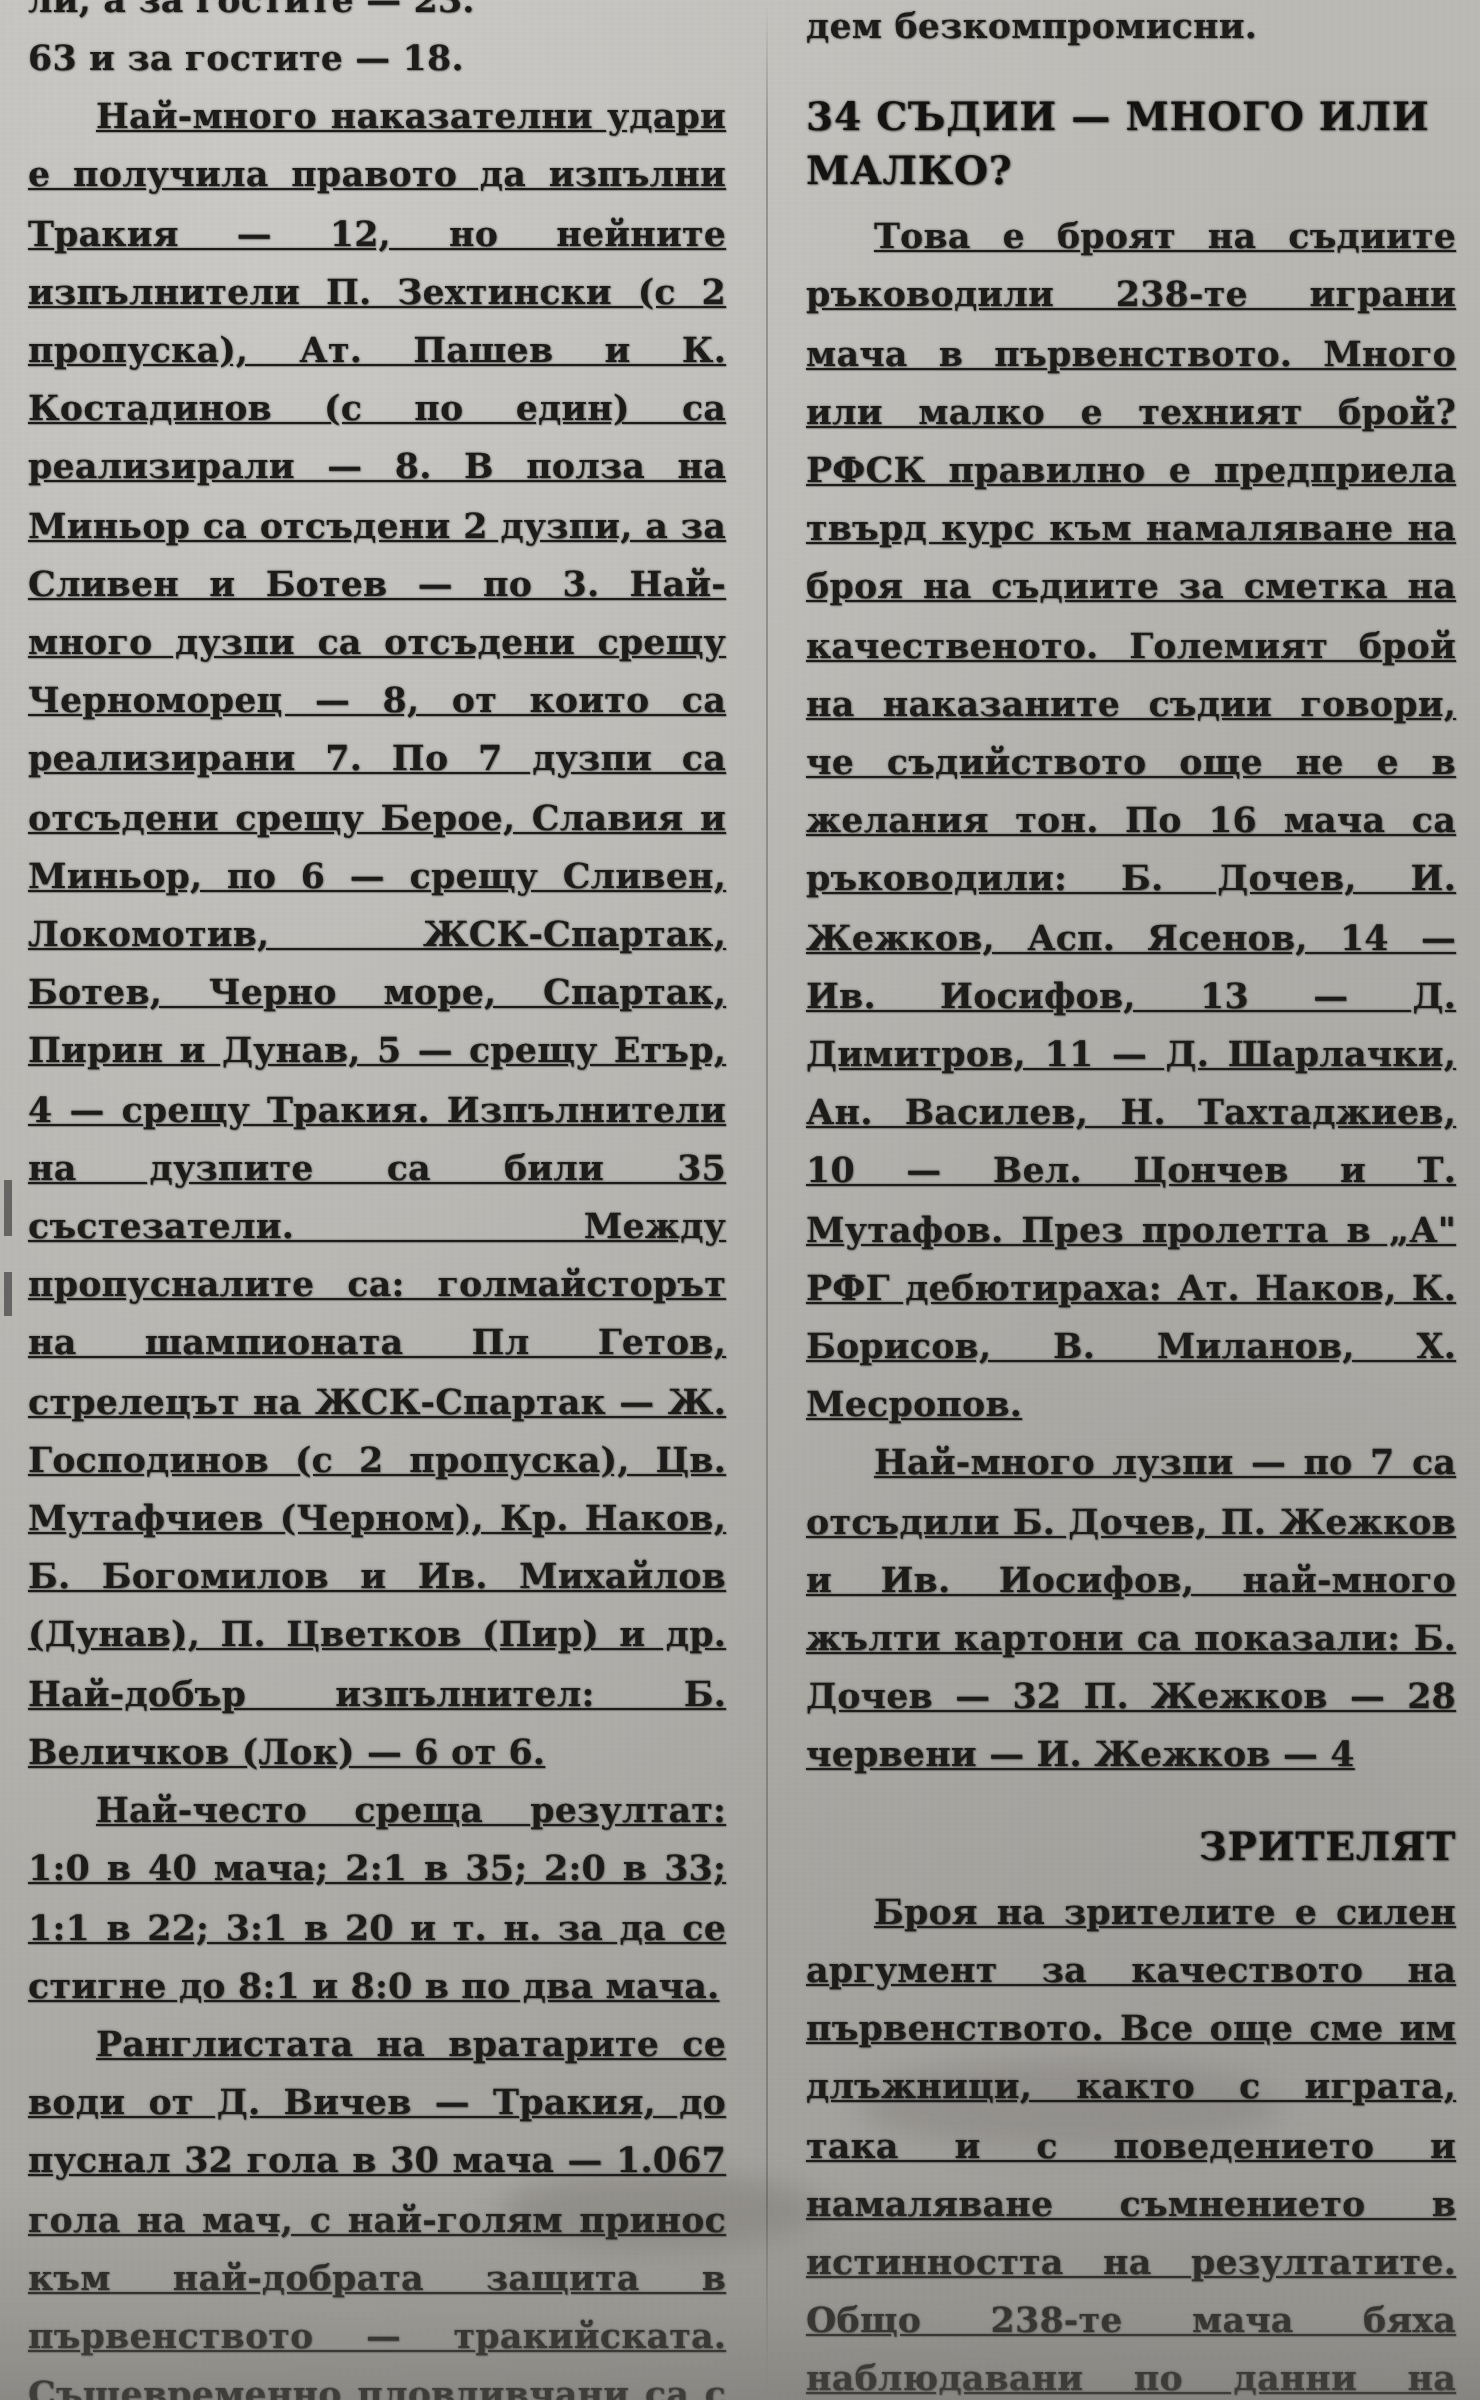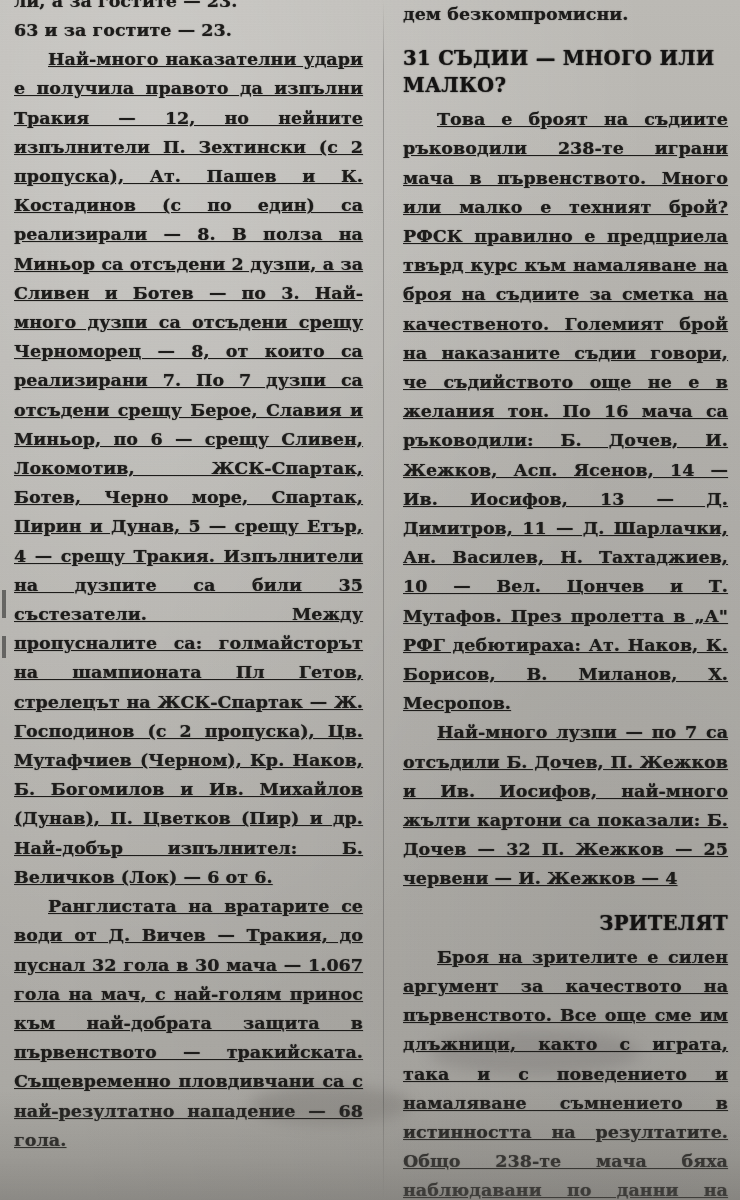--- a/index.html
+++ b/index.html
@@ -143,33 +143,34 @@
 
   <div class="smudge" style="left:250px;top:1085px;width:160px;height:40px;background:rgba(90,88,84,0.25);"></div>
   <div class="smudge" style="left:430px;top:1030px;width:210px;height:45px;background:rgba(95,93,89,0.22);"></div>
 
   <div id="columns">
 
     <div class="col col-left">
       <div class="clip-line">
         <p class="body">ли, а за гостите — 23.</p>
       </div>
-      <p class="body">63 и за гостите — 23.</p>
+      <p class="body">63 и за гостите — 18.</p>
       <p class="body indent">Най-много наказателни удари е получила правото да изпълни Тракия — 12, но нейните изпълнители П. Зехтински (с 2 пропуска), Ат. Пашев и К. Костадинов (с по един) са реализирали — 8. В полза на Миньор са отсъдени 2 дузпи, а за Сливен и Ботев — по 3. Най-много дузпи са отсъдени срещу Черноморец — 8, от които са реализирани 7. По 7 дузпи са отсъдени срещу Берое, Славия и Миньор, по 6 — срещу Сливен, Локомотив, ЖСК-Спартак, Ботев, Черно море, Спартак, Пирин и Дунав, 5 — срещу Етър, 4 — срещу Тракия. Изпълнители на дузпите са били 35 състезатели. Между пропусналите са: голмайсторът на шампионата Пл Гетов, стрелецът на ЖСК-Спартак — Ж. Господинов (с 2 пропуска), Цв. Мутафчиев (Черном), Кр. Наков, Б. Богомилов и Ив. Михайлов (Дунав), П. Цветков (Пир) и др. Най-добър изпълнител: Б. Величков (Лок) — 6 от 6.</p>
+      <p class="body indent">Най-често среща резултат: 1:0 в 40 мача; 2:1 в 35; 2:0 в 33; 1:1 в 22; 3:1 в 20 и т. н. за да се стигне до 8:1 и 8:0 в по два мача.</p>
       <p class="body indent">Ранглистата на вратарите се води от Д. Вичев — Тракия, до пуснал 32 гола в 30 мача — 1.067 гола на мач, с най-голям принос към най-добрата защита в първенството — тракийската. Същевременно пловдивчани са с най-резултатно нападение — 68 гола.</p>
 
     </div>
 
     <div class="col-divider"></div>
 
     <div class="col col-right">
       <p class="body">дем безкомпромисни.</p>
-      <h2 class="head left-align">31 СЪДИИ — МНОГО ИЛИ МАЛКО?</h2>
+      <h2 class="head left-align">34 СЪДИИ — МНОГО ИЛИ МАЛКО?</h2>
       <p class="body indent">Това е броят на съдиите ръководили 238-те играни мача в първенството. Много или малко е техният брой? РФСК правилно е предприела твърд курс към намаляване на броя на съдиите за сметка на качественото. Големият брой на наказаните съдии говори, че съдийството още не е в желания тон. По 16 мача са ръководили: Б. Дочев, И. Жежков, Асп. Ясенов, 14 — Ив. Иосифов, 13 — Д. Димитров, 11 — Д. Шарлачки, Ан. Василев, Н. Тахтаджиев, 10 — Вел. Цончев и Т. Мутафов. През пролетта в „А" РФГ дебютираха: Ат. Наков, К. Борисов, В. Миланов, Х. Месропов.</p>
-      <p class="body indent">Най-много лузпи — по 7 са отсъдили Б. Дочев, П. Жежков и Ив. Иосифов, най-много жълти картони са показали: Б. Дочев — 32 П. Жежков — 25 червени — И. Жежков — 4</p>
+      <p class="body indent">Най-много лузпи — по 7 са отсъдили Б. Дочев, П. Жежков и Ив. Иосифов, най-много жълти картони са показали: Б. Дочев — 32 П. Жежков — 28 червени — И. Жежков — 4</p>
       <h2 class="head">ЗРИТЕЛЯТ</h2>
       <p class="body indent">Броя на зрителите е силен аргумент за качеството на първенството. Все още сме им длъжници, както с играта, така и с поведението и намаляване съмнението в истинността на резултатите. Общо 238-те мача бяха наблюдавани по данни на кореспондентите на вестника от 2 164 871 зрители или средно на мач е имало по 9 096 зрители на мач (През есента техният брой е бил 1.224.884 или по 10 207 на мач), а в миналогодишното първенство — 2 387 829 или по 9 949 на мач.</p>
 
     </div>
 
   </div>
 
   <div id="grain"></div>
   <div class="fade-bottom"></div>
 </div>

